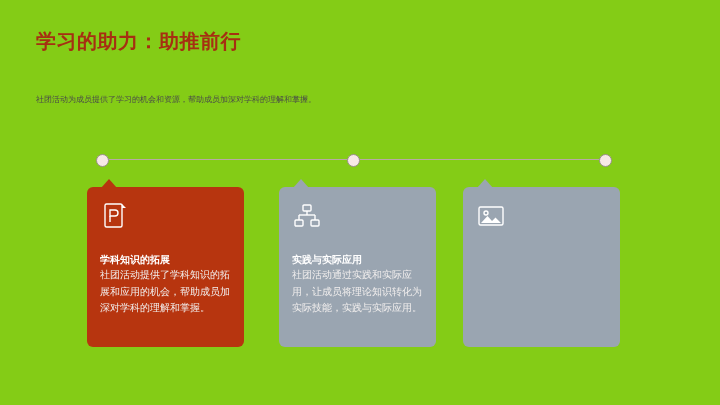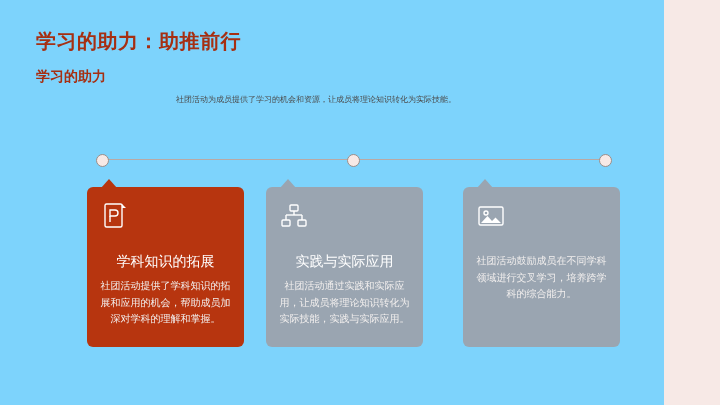--- a/index.html
+++ b/index.html
@@ -8,25 +8,24 @@
   }
   body {
     width: 720px;
     height: 405px;
     background: #f7e9e6;
     font-family: "Liberation Sans", sans-serif;
     overflow: hidden;
   }
   .slide {
     position: relative;
-    width: 664px;
+    width: 720px;
     height: 405px;
-    background: #7dd3fc;
+    background: #84cc16;
     box-sizing: border-box;
-    text-align: center;
   }
   .title {
     position: absolute;
     left: 36px;
     top: 28px;
     font-size: 20px;
     font-weight: bold;
     color: #a62f12;
     letter-spacing: 0.5px;
   }
@@ -81,21 +80,21 @@
   .card {
     position: absolute;
     top: 187px;
     width: 157px;
     height: 160px;
     border-radius: 6px;
     box-sizing: border-box;
     padding: 14px 13px;
   }
   .card.c0 { left: 87px; background: #b7350f; }
-  .card.c1 { left: 266px; background: #9aa5b1; }
+  .card.c1 { left: 279px; background: #9aa5b1; }
   .card.c2 { left: 463px; background: #9aa5b1; }
 
   .pointer {
     position: absolute;
     top: -8px;
     left: 14px;
     width: 0;
     height: 0;
     border-left: 8px solid transparent;
     border-right: 8px solid transparent;
@@ -105,39 +104,37 @@
   .c2 .pointer { border-bottom: 9px solid #9aa5b1; }
 
   .card-icon {
     width: 30px;
     height: 30px;
     margin-bottom: 22px;
   }
   .card-icon svg { display: block; }
 
   .card-title {
-    font-size: 14px;
-    font-weight: normal;
+    font-size: 10px;
+    font-weight: bold;
     color: #ffffff;
-    margin-bottom: 7px;
   }
   .card-body {
     font-size: 10px;
     color: #f2efee;
     line-height: 1.65;
   }
 </style>
 </head>
 <body>
 
 <div class="slide">
 
   <div class="title">学习的助力：助推前行</div>
-  <div class="subtitle">学习的助力</div>
-  <div class="intro">社团活动为成员提供了学习的机会和资源，让成员将理论知识转化为实际技能。</div>
+  <div class="intro">社团活动为成员提供了学习的机会和资源，帮助成员加深对学科的理解和掌握。</div>
 
   <div class="timeline">
     <div class="timeline-line"></div>
     <div class="node n0"></div>
     <div class="node n1"></div>
     <div class="node n2"></div>
   </div>
 
   <div class="card c0">
     <div class="pointer"></div>
@@ -172,16 +169,15 @@
 
   <div class="card c2">
     <div class="pointer"></div>
     <div class="card-icon">
       <svg width="30" height="30" viewBox="0 0 30 30">
         <rect x="3" y="6" width="24" height="18" rx="1.5" fill="none" stroke="#ffffff" stroke-width="1.4"></rect>
         <circle cx="10" cy="12" r="2" fill="none" stroke="#ffffff" stroke-width="1.4"></circle>
         <path d="M5 22 l6.5 -7 l4.5 5 l3.5 -3.5 l5.5 5.5 z" fill="#ffffff"></path>
       </svg>
     </div>
-    <div class="card-body">社团活动鼓励成员在不同学科领域进行交叉学习，培养跨学科的综合能力。</div>
   </div>
 
 </div>
 
 </body></html>

